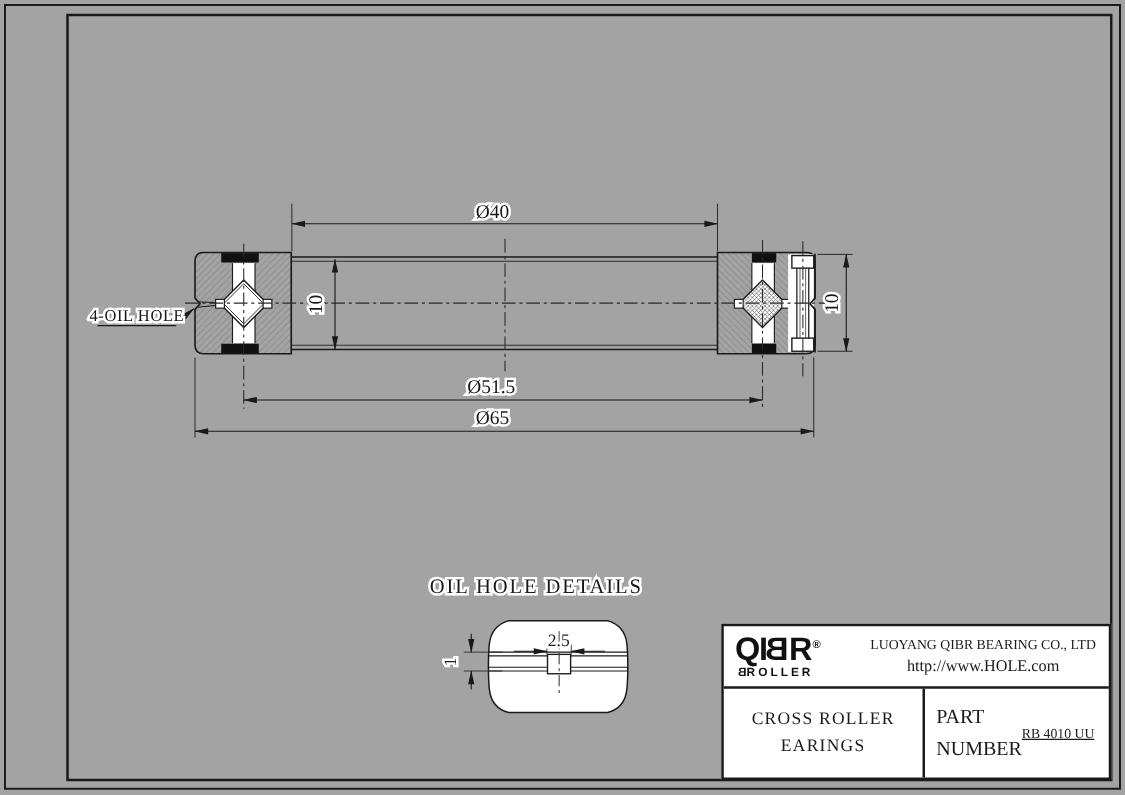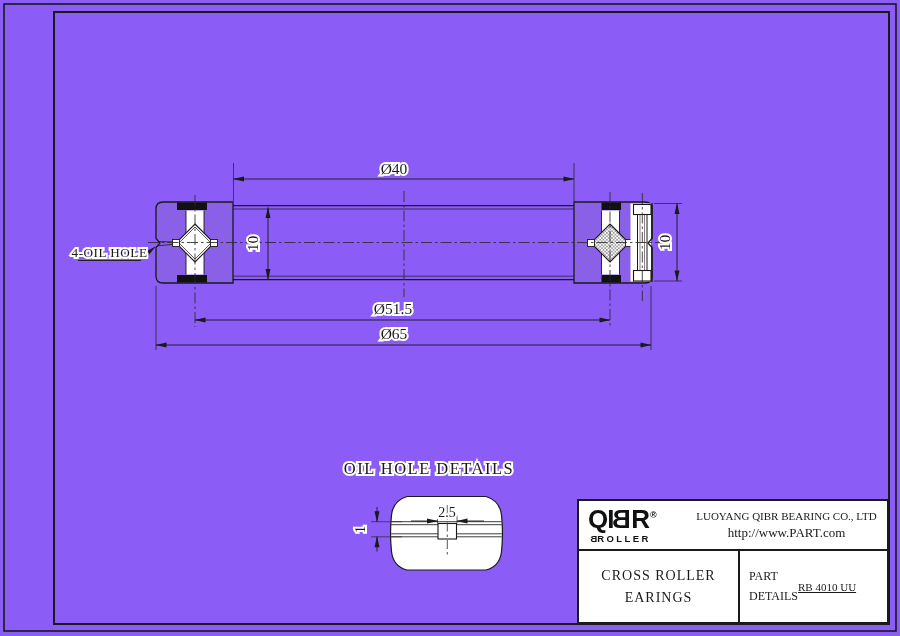--- a/index.html
+++ b/index.html
@@ -1,16 +1,16 @@
 <!DOCTYPE html>
 <html><head>
 <meta charset="utf-8">
 <style>
   html,body{margin:0;padding:0;background:#ffffff;}
-  .stage{position:relative;width:900px;height:636px;background:#8b5cf6;overflow:hidden;
+  .stage{position:relative;width:900px;height:636px;background:#a3a3a3;overflow:hidden;
          font-family:"Liberation Serif",serif;color:#1a1a1a;}
   .stage svg{position:absolute;left:0;top:0;}
   svg text{fill:#1a1a1a;font-family:"Liberation Serif",serif;
            paint-order:stroke;stroke:#ffffff;stroke-width:4px;}
   .dimtext{font-size:15.5px;}
   .dimtext-sm{font-size:14px;}
   .labeltext{font-size:13.2px;letter-spacing:0.5px;}
   .detailtitle{font-size:16.5px;letter-spacing:1.5px;}
 
   
@@ -27,21 +27,21 @@
   .flip{display:inline-block;transform:scaleX(-1);}
   .logo-sub{font-family:"Liberation Sans",sans-serif;font-weight:bold;font-size:9.5px;
             letter-spacing:2.4px;color:#111;margin-top:1px;white-space:nowrap;}
   .tb-company{flex:1;text-align:center;line-height:1.35;padding-right:4px;}
   .tb-company .co-name{font-size:11px;white-space:nowrap;}
   .tb-company .co-url{font-size:13px;white-space:nowrap;}
   .tb-product{width:161px;box-sizing:border-box;border-right:2px solid #1a1a1a;
               display:flex;flex-direction:column;align-items:center;justify-content:center;
               font-size:14px;line-height:1.55;letter-spacing:1px;text-align:right;}
   .tb-part{flex:1;display:flex;align-items:center;padding-left:9px;}
-  .part-label{font-size:12px;line-height:1.6;}
+  .part-label{font-size:16px;line-height:1.6;}
   .part-number{flex:1;font-size:11px;padding-right:2px;white-space:nowrap;text-decoration:underline;}
 </style>
 </head>
 <body>
 
 <div class="stage">
 
 <svg width="900" height="636" viewBox="0 0 900 636">
   <defs>
     <marker id="arr" markerUnits="userSpaceOnUse" markerWidth="12" markerHeight="8" refX="11" refY="3.5" orient="auto-start-reverse">
@@ -163,31 +163,31 @@
 </svg>
 
 <div class="titleblock">
   <div class="tb-top">
     <div class="tb-logo">
       <div class="logo-line"><span>QI</span><span class="flip">B</span><span>R</span><span class="reg">®</span></div>
       <div class="logo-sub"><span class="flip">B</span><span>ROLLER</span></div>
     </div>
     <div class="tb-company">
       <div class="co-name">LUOYANG QIBR BEARING CO., LTD</div>
-      <div class="co-url">http://www.PART.com</div>
+      <div class="co-url">http://www.HOLE.com</div>
     </div>
   </div>
   <div class="tb-bottom">
     <div class="tb-product">
       <div>CROSS ROLLER</div>
       <div>EARINGS</div>
     </div>
     <div class="tb-part">
       <div class="part-label">
         <div>PART</div>
-        <div>DETAILS</div>
+        <div>NUMBER</div>
       </div>
       <div class="part-number">RB 4010 UU</div>
     </div>
   </div>
 </div>
 
 </div>
 
 </body></html>

